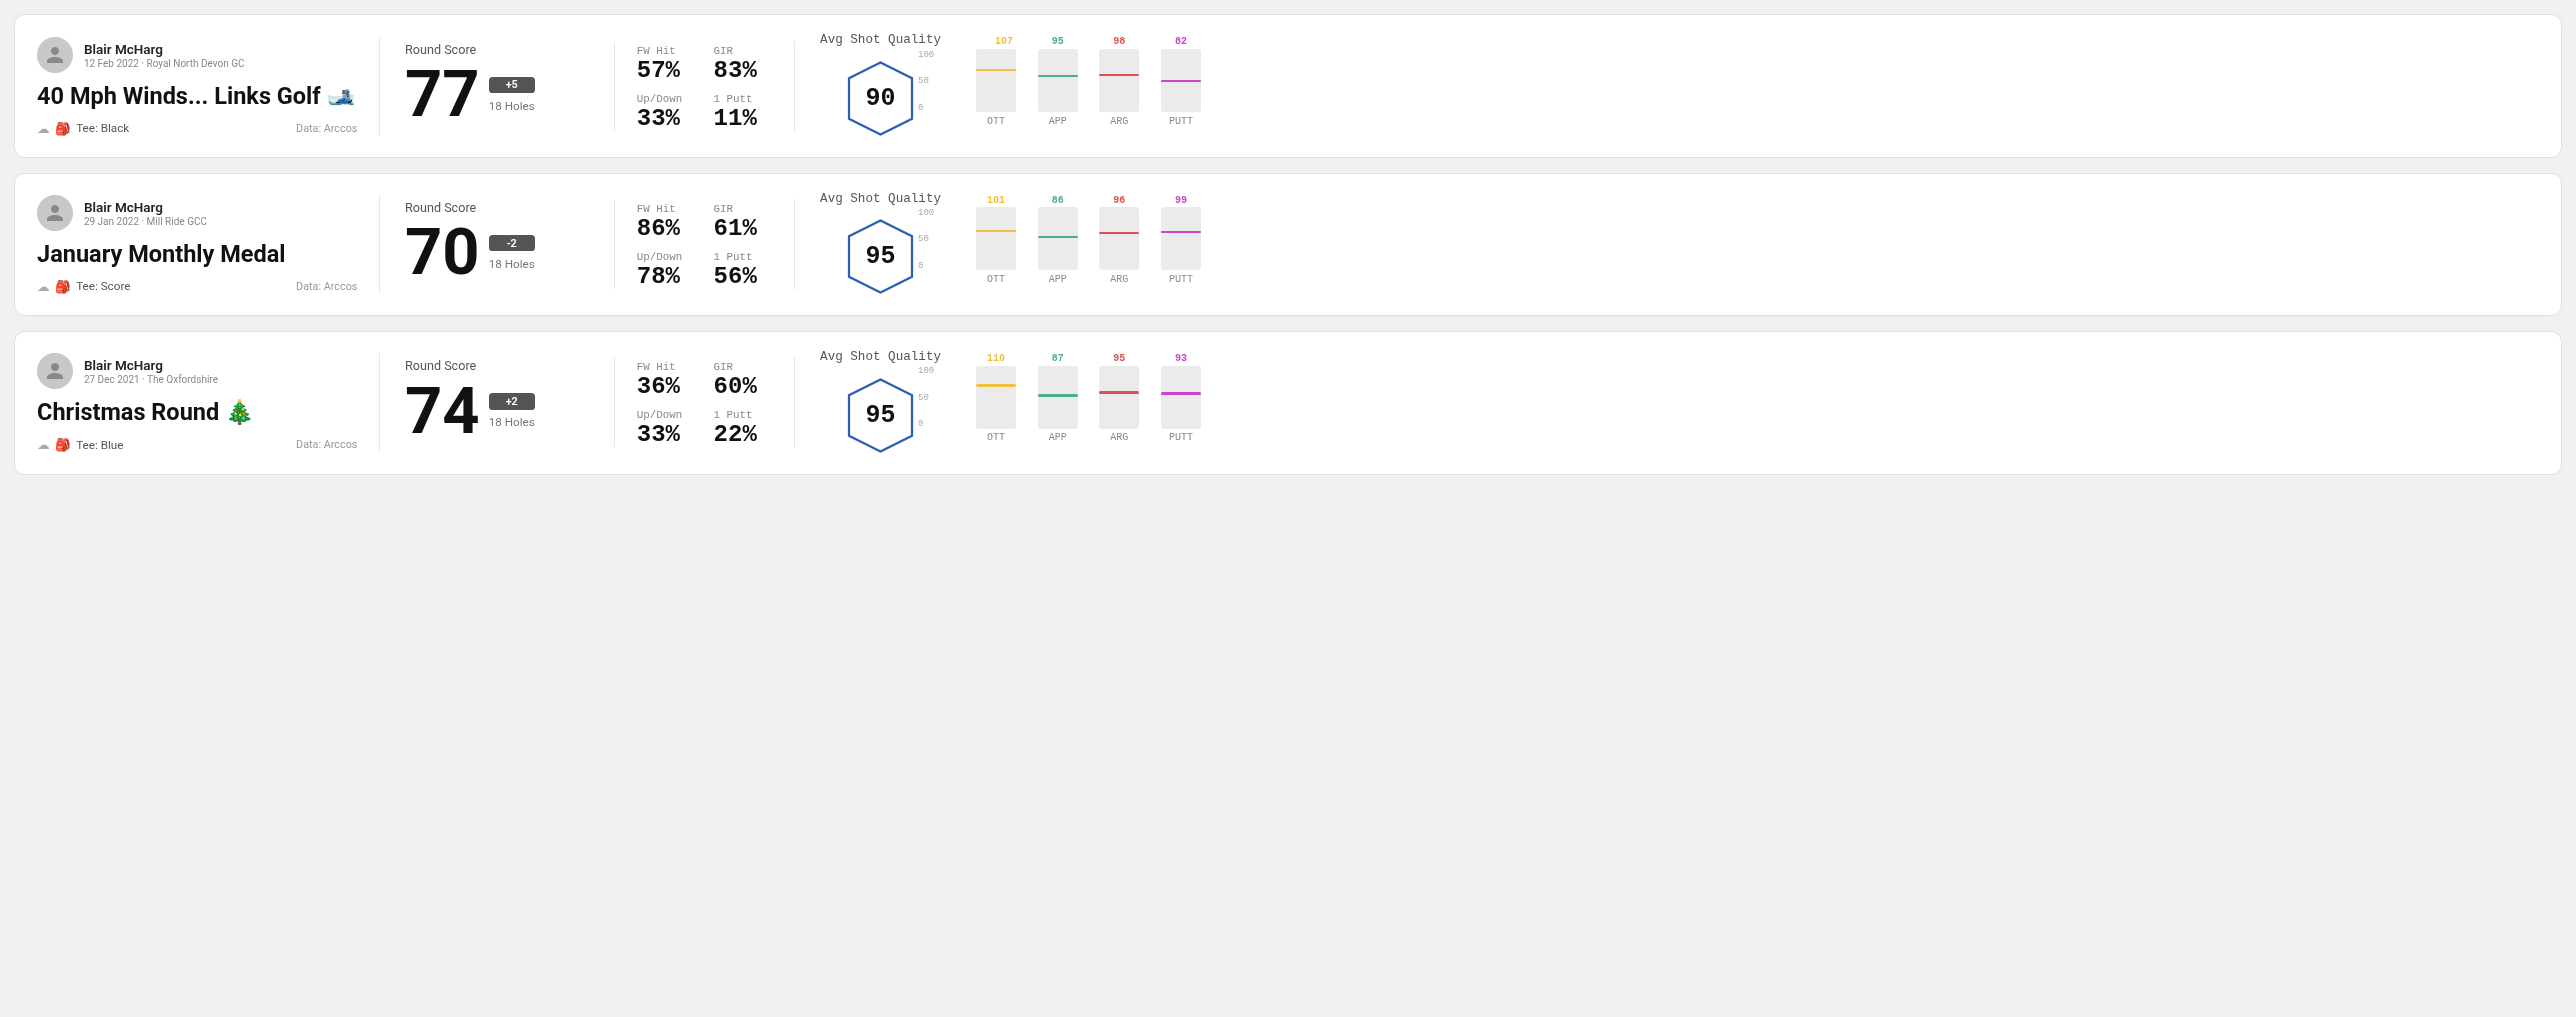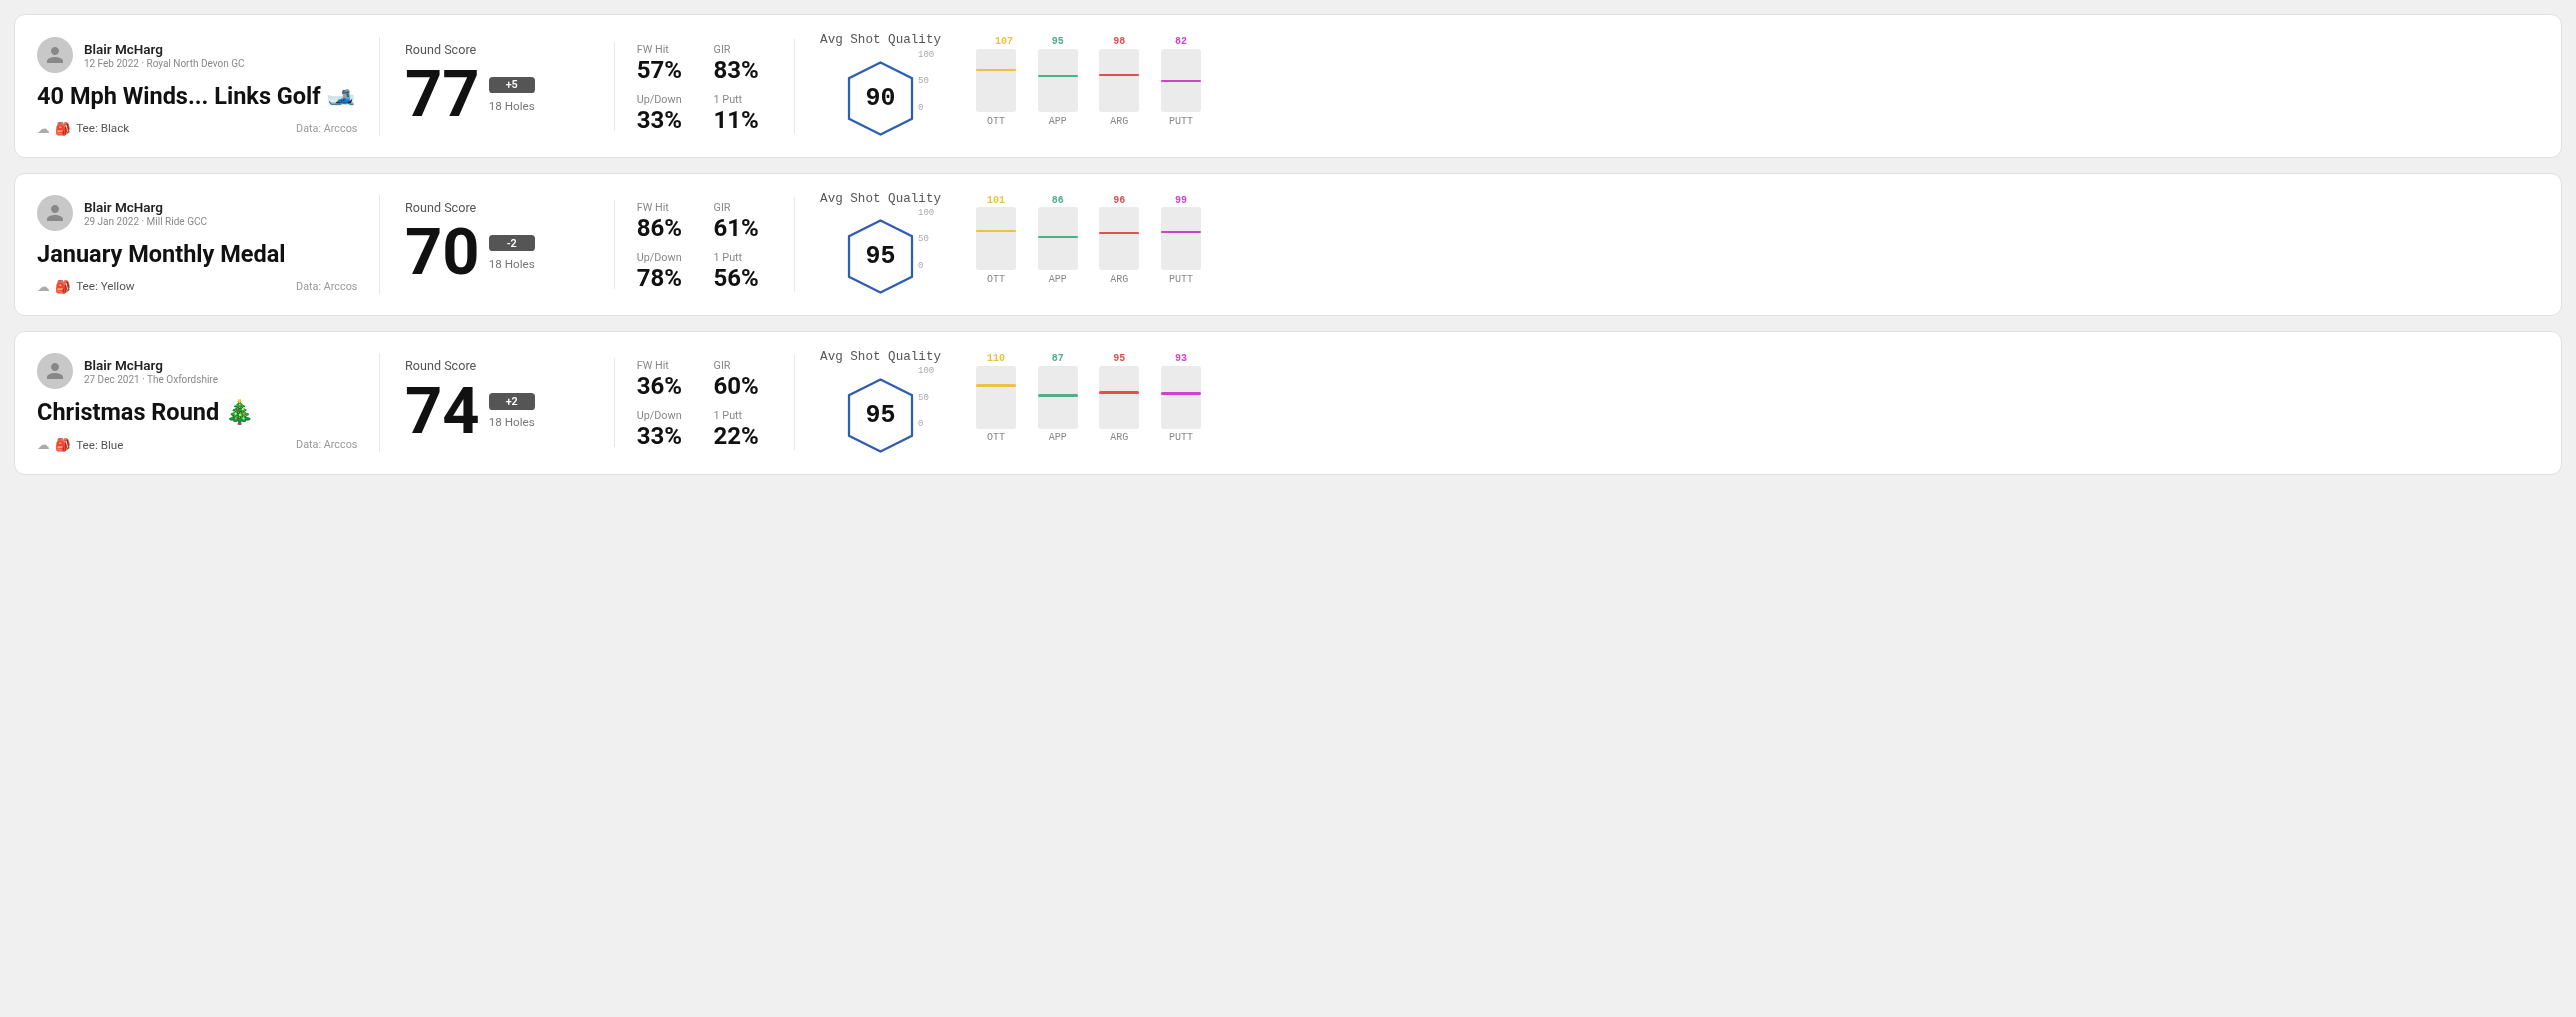--- a/index.html
+++ b/index.html
@@ -119,20 +119,21 @@
     .score-detail-col {
       display: flex;
       flex-direction: column;
       gap: 3.6px;
     }
     .stats-section {
       width: 180px;
       flex-shrink: 0;
       padding: 0 21.7px;
       border-right: 0.9px solid #e8e8e8;
+      font-family: Liberation Mono, monospace;
     }
     .stats-grid {
       display: grid;
       grid-template-columns: 1fr 1fr;
       gap: 9px 18px;
       margin-top: 3.6px;
     }
     .stat-item {}
     .stat-label {
       font-size: 10.8px;
@@ -358,21 +359,21 @@
           <div class="user-info">
             <div class="user-name">Blair McHarg</div>
             <div class="user-meta">29 Jan 2022 · Mill Ride GCC</div>
           </div>
         </div>
         <div class="round-title">January Monthly Medal</div>
         <div class="card-footer">
           <div class="tee-info">
             <span style="font-size:12.6px;color:#aaa;">☁</span>
             <span style="font-size:12.6px;color:#aaa;">🎒</span>
-            <span>Tee: Yellow</span>
+            <span>Tee: Score</span>
           </div>
           <div class="data-source">Data: Arccos</div>
         </div>
       </div>
       <div class="middle-section">
         <div class="round-score-label">Round Score</div>
         <div class="score-row">
           <div class="score-number">70</div>
           <div class="score-detail-col">
             <div class="score-badge">-2</div>

